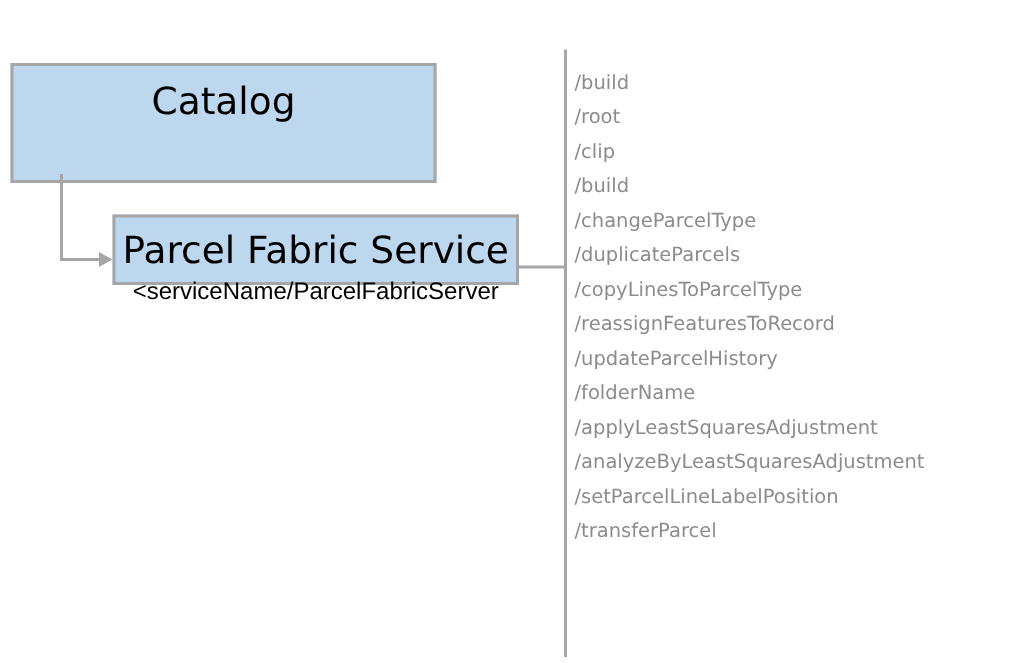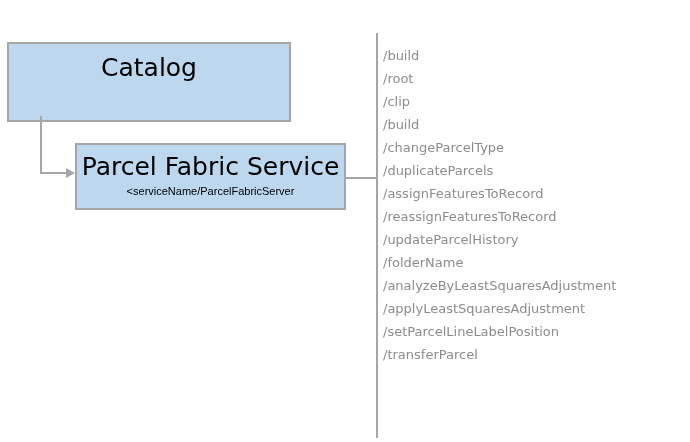--- a/index.html
+++ b/index.html
@@ -26,38 +26,38 @@
   .catalog-box {
     left: 7px;
     top: 42px;
     width: 284px;
     height: 80px;
   }
   .service-box {
     left: 75px;
     top: 143px;
     width: 271px;
-    height: 67px;
+    height: 47px;
   }
   .box-title {
     font-size: 25px;
     line-height: 1.18;
     white-space: nowrap;
   }
   .catalog-box .box-title { margin-top: 9px; }
   .service-box .box-title { margin-top: 7px; }
   .box-subtitle {
     font-family: "Liberation Sans", sans-serif;
     font-size: 13.2px;
     line-height: 1.25;
     margin-top: 2px;
     white-space: nowrap;
   }
   .service-box .box-subtitle {
-    font-size: 11px;
+    font-size: 16px;
     margin-top: 3px;
   }
   .line {
     position: absolute;
     background: var(--connector, #a6a6a6);
   }
   .conn-catalog-v { left: 40px; top: 116px; width: 2px;  height: 58px; }
   .conn-catalog-h { left: 40px; top: 172px; width: 27px; height: 2px;  }
   .conn-service-h { left: 346px; top: 177px; width: 30px; height: 2px; }
   .endpoint-divider { left: 376px; top: 33px; width: 2px; height: 405px; }
@@ -102,23 +102,23 @@
   <div class="line conn-service-h"></div>
   <div class="line endpoint-divider"></div>
 
   <div class="endpoint-list">
       <div class="endpoint">/build</div>
       <div class="endpoint">/root</div>
       <div class="endpoint">/clip</div>
       <div class="endpoint">/build</div>
       <div class="endpoint">/changeParcelType</div>
       <div class="endpoint">/duplicateParcels</div>
-      <div class="endpoint">/assignFeaturesToRecord</div>
+      <div class="endpoint">/copyLinesToParcelType</div>
       <div class="endpoint">/reassignFeaturesToRecord</div>
       <div class="endpoint">/updateParcelHistory</div>
       <div class="endpoint">/folderName</div>
+      <div class="endpoint">/applyLeastSquaresAdjustment</div>
       <div class="endpoint">/analyzeByLeastSquaresAdjustment</div>
-      <div class="endpoint">/applyLeastSquaresAdjustment</div>
       <div class="endpoint">/setParcelLineLabelPosition</div>
       <div class="endpoint">/transferParcel</div>
     </div>
 
 </div>
 
 </body></html>

